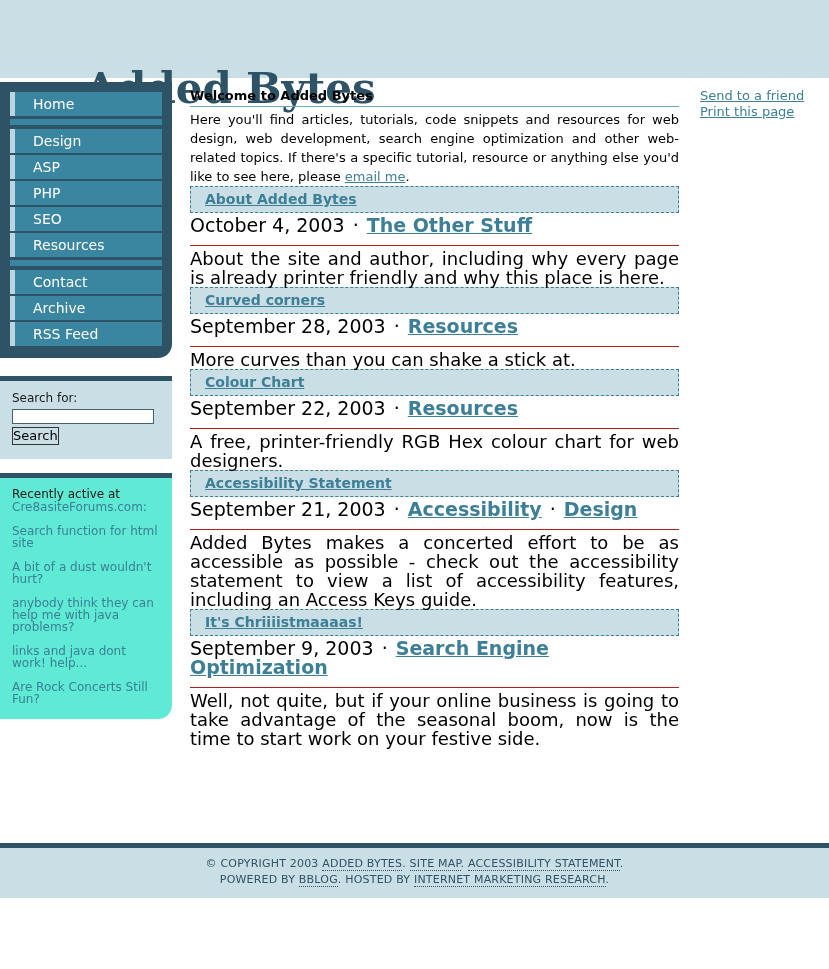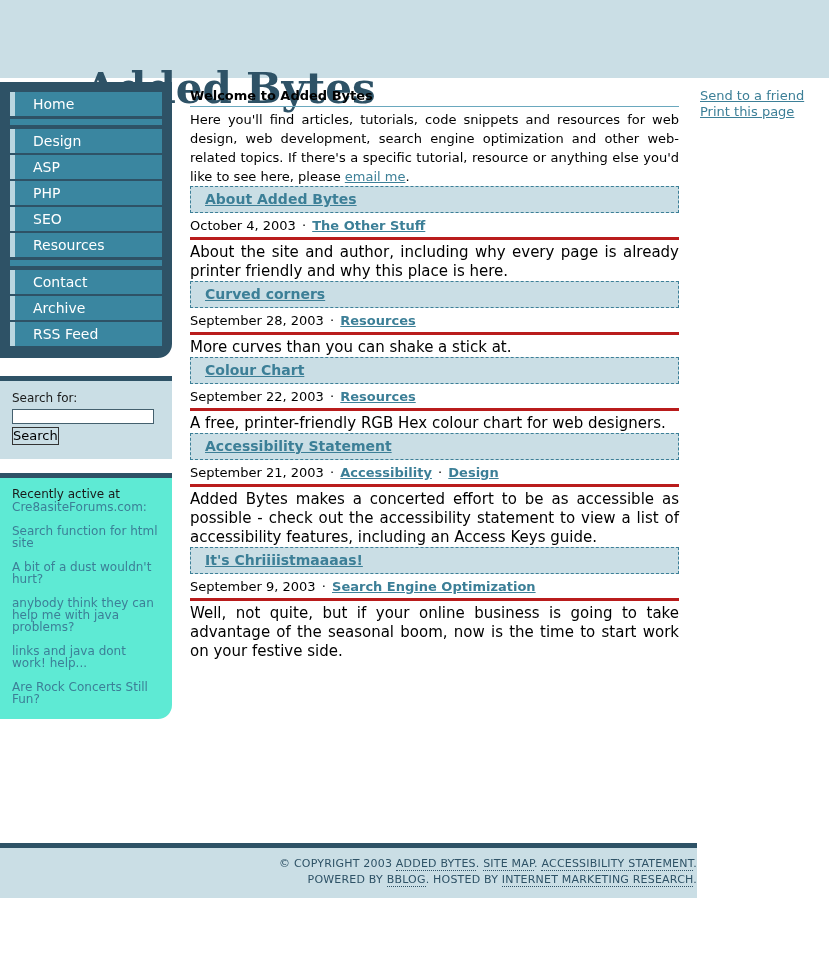--- a/index.html
+++ b/index.html
@@ -180,35 +180,35 @@
     padding: 4px 0 5px 14px;
   }
   .article-title-link {
     color: #3c7f97;
     font-size: 14px;
     font-weight: bold;
     text-decoration: underline;
     cursor: pointer;
   }
   .article-meta {
-    font-size: 13px;
+    font-size: 19px;
     line-height: 19px;
-    padding: 3px 0 2px 0;
-    border-bottom: 3px solid #b91c1c;
+    padding: 3px 0 10px 0;
+    border-bottom: 1px solid #b91c1c;
     color: #000;
   }
   .article-meta a {
     color: #3c7f97;
     font-weight: bold;
     text-decoration: underline;
     cursor: pointer;
   }
   .meta-sep { padding: 0 2px; }
   .article-summary {
-    font-size: 15px;
+    font-size: 18px;
     line-height: 19px;
     text-align: justify;
     margin: 3px 0 0 0;
   }
 
   
   #right-column {
     position: absolute;
     left: 700px;
     top: 10px;
@@ -221,25 +221,25 @@
     line-height: 16px;
     text-decoration: underline;
     cursor: pointer;
   }
 
   
   #site-footer {
     position: absolute;
     left: 0;
     top: 843px;
-    width: 697px;
+    width: 829px;
     background: #cadee5;
     border-top: 5px solid #2e5266;
     padding: 8px 0 10px 0;
-    text-align: right;
+    text-align: center;
     font-size: 11px;
     letter-spacing: 0.2px;
     color: #2e5266;
     line-height: 16px;
     box-sizing: border-box;
   }
   #site-footer a {
     color: #2e5266;
     text-decoration: none;
     border-bottom: 1px dotted #2e5266;

